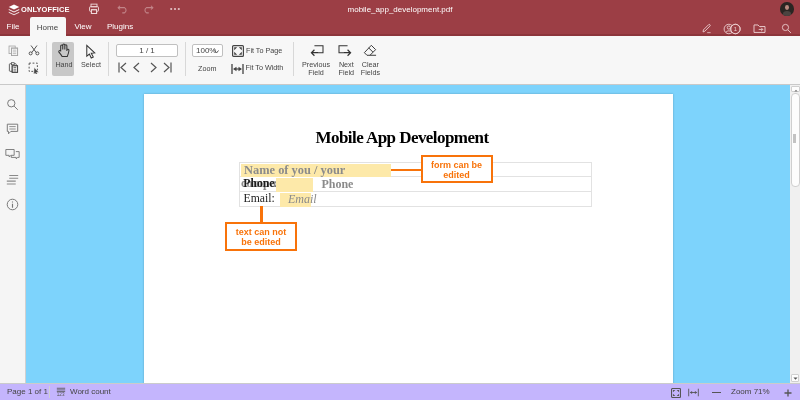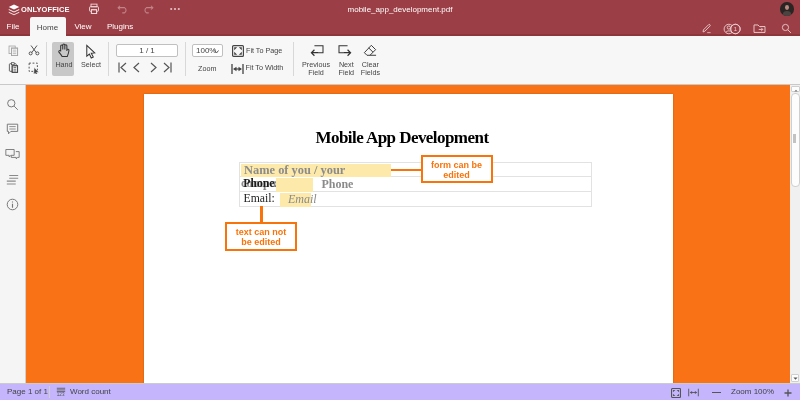--- a/index.html
+++ b/index.html
@@ -24,21 +24,21 @@
 #toolbar { position:absolute; left:0; top:36px; width:800px; height:48px; background:#f7f7f7; }
 #tbline { position:absolute; left:0; top:84px; width:800px; height:1px; background:#c9c9c9; }
 .sep { position:absolute; top:6px; width:1px; height:34px; background:#d8d8d8; }
 .tbtn-label { position:absolute; font-size:7.2px; color:#444; text-align:center; line-height:8.1px; }
 #hand-btn { position:absolute; left:52px; top:5.5px; width:22px; height:34px; background:#c8c8c8; border-radius:2px; }
 #pagebox { position:absolute; left:116px; top:8px; width:62px; height:13px; background:#fff; border:1px solid #c0c0c0; border-radius:2px; font-size:8px; color:#444; text-align:center; line-height:12px; }
 #zoombox { position:absolute; left:192px; top:8px; width:31px; height:13px; background:#fff; border:1px solid #c0c0c0; border-radius:2px; font-size:8px; color:#444; line-height:12px; padding-left:3px; }
 .flabel { position:absolute; font-size:7.2px; color:#444; }
 
 
-#main { position:absolute; left:0; top:85px; width:800px; height:298px; background:#f97316; }
+#main { position:absolute; left:0; top:85px; width:800px; height:298px; background:#7dd3fc; }
 #sidebar { position:absolute; left:0; top:0; width:26px; height:298px; background:#f5f5f5; border-right:1px solid #d0d0d0; }
 #page { position:absolute; left:144px; top:9px; width:529px; height:298px; background:#fff; box-shadow:0 0 2px rgba(0,0,0,0.25); }
 
 
 #doc-title { position:absolute; left:-6.5px; top:35px; width:529px; text-align:center; font-family:"Liberation Serif", serif; font-weight:bold; font-size:17px; letter-spacing:-0.55px; color:#000; line-height:17px; }
 .formrow { position:absolute; left:94.5px; width:353.5px; border:1px solid #e2e2e2; border-top:none; font-family:"Liberation Serif", serif; font-size:12px; }
 .hl { background:#fde9a9; color:#8b8b8b; }
 .rowlabel { color:#1c1c1c; }
 
 
@@ -276,19 +276,19 @@
     <svg style="position:absolute; left:671px; top:4px;" width="10" height="10" viewBox="0 0 12 12" fill="#555">
       <rect x="0.6" y="0.6" width="10.8" height="10.8" rx="1.2" fill="none" stroke="#555" stroke-width="1.3"></rect>
       <path d="M2.3 2.3 h2.9 l-2.9 2.9 Z M9.7 2.3 v2.9 l-2.9 -2.9 Z M2.3 9.7 h2.9 l-2.9 -2.9 Z M9.7 9.7 v-2.9 l-2.9 2.9 Z"></path>
     </svg>
     <svg style="position:absolute; left:688px; top:4px;" width="11" height="9" viewBox="0 0 16 12" fill="#555" stroke="#555" stroke-width="1.3">
       <path d="M1 0.5 V11.5 M15 0.5 V11.5" fill="none"></path>
       <path d="M4 6 H12" fill="none"></path>
       <path d="M2.5 6 L6 3.7 V8.3 Z M13.5 6 L10 3.7 V8.3 Z" stroke="none"></path>
     </svg>
     <div style="position:absolute; left:712px; top:7.5px; width:9px; height:1.5px; background:#555;"></div>
-    <span style="position:absolute; left:731px; top:3px;">Zoom 100%</span>
+    <span style="position:absolute; left:731px; top:3px;">Zoom 71%</span>
     <svg style="position:absolute; left:784px; top:5px;" width="8" height="8" viewBox="0 0 8 8" stroke="#555" stroke-width="1.3">
         <path d="M4 0.5 V7.5 M0.5 4 H7.5"></path>
       </svg>
   </div>
 
 </div>
 
 </body></html>

